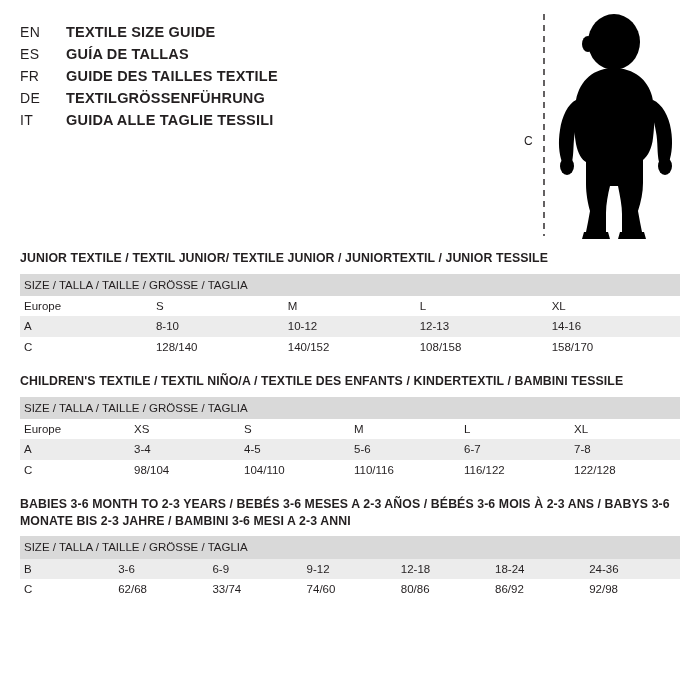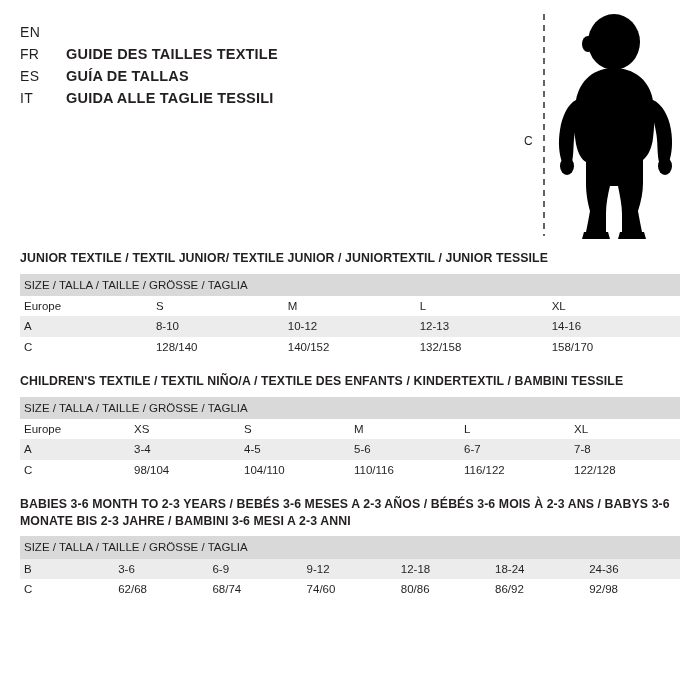--- a/index.html
+++ b/index.html
@@ -128,28 +128,33 @@
   }
 </style>
 </head>
 <body>
 
 <div class="page">
 
   <div class="lang-block">
     <div class="lang-row">
       <div class="lang-code">EN</div>
+      <div class="lang-title">TEXTILE SIZE GUIDE</div>
+    </div>
+    <div class="lang-row">
+      <div class="lang-code">ES</div>
+      <div class="lang-title">GUÍA DE TALLAS</div>
     </div>
     <div class="lang-row">
       <div class="lang-code">FR</div>
       <div class="lang-title">GUIDE DES TAILLES TEXTILE</div>
     </div>
     <div class="lang-row">
-      <div class="lang-code">ES</div>
-      <div class="lang-title">GUÍA DE TALLAS</div>
+      <div class="lang-code">DE</div>
+      <div class="lang-title">TEXTILGRÖSSENFÜHRUNG</div>
     </div>
     <div class="lang-row">
       <div class="lang-code">IT</div>
       <div class="lang-title">GUIDA ALLE TAGLIE TESSILI</div>
     </div>
   </div>
 
   <div class="figure">
     <svg width="170" height="235" viewBox="0 0 170 235" xmlns="http://www.w3.org/2000/svg">
 
@@ -213,21 +218,21 @@
         <td class="col-label">A</td>
         <td>8-10</td>
         <td>10-12</td>
         <td>12-13</td>
         <td>14-16</td>
       </tr>
       <tr class="plain">
         <td class="col-label">C</td>
         <td>128/140</td>
         <td>140/152</td>
-        <td>132/158</td>
+        <td>108/158</td>
         <td>158/170</td>
       </tr>
     </tbody>
       </table>
   </div>
 
   <div class="section" style="top:373px;">
     <div class="section-title">CHILDREN'S TEXTILE / TEXTIL NIÑO/A / TEXTILE DES ENFANTS / KINDERTEXTIL / BAMBINI TESSILE</div>
     <table class="size-table">
       <tbody>
@@ -274,21 +279,21 @@
         <td>3-6</td>
         <td>6-9</td>
         <td>9-12</td>
         <td>12-18</td>
         <td>18-24</td>
         <td>24-36</td>
       </tr>
       <tr class="plain">
         <td class="col-label">C</td>
         <td>62/68</td>
-        <td>68/74</td>
+        <td>33/74</td>
         <td>74/60</td>
         <td>80/86</td>
         <td>86/92</td>
         <td>92/98</td>
       </tr>
     </tbody>
       </table>
   </div>
 
 

